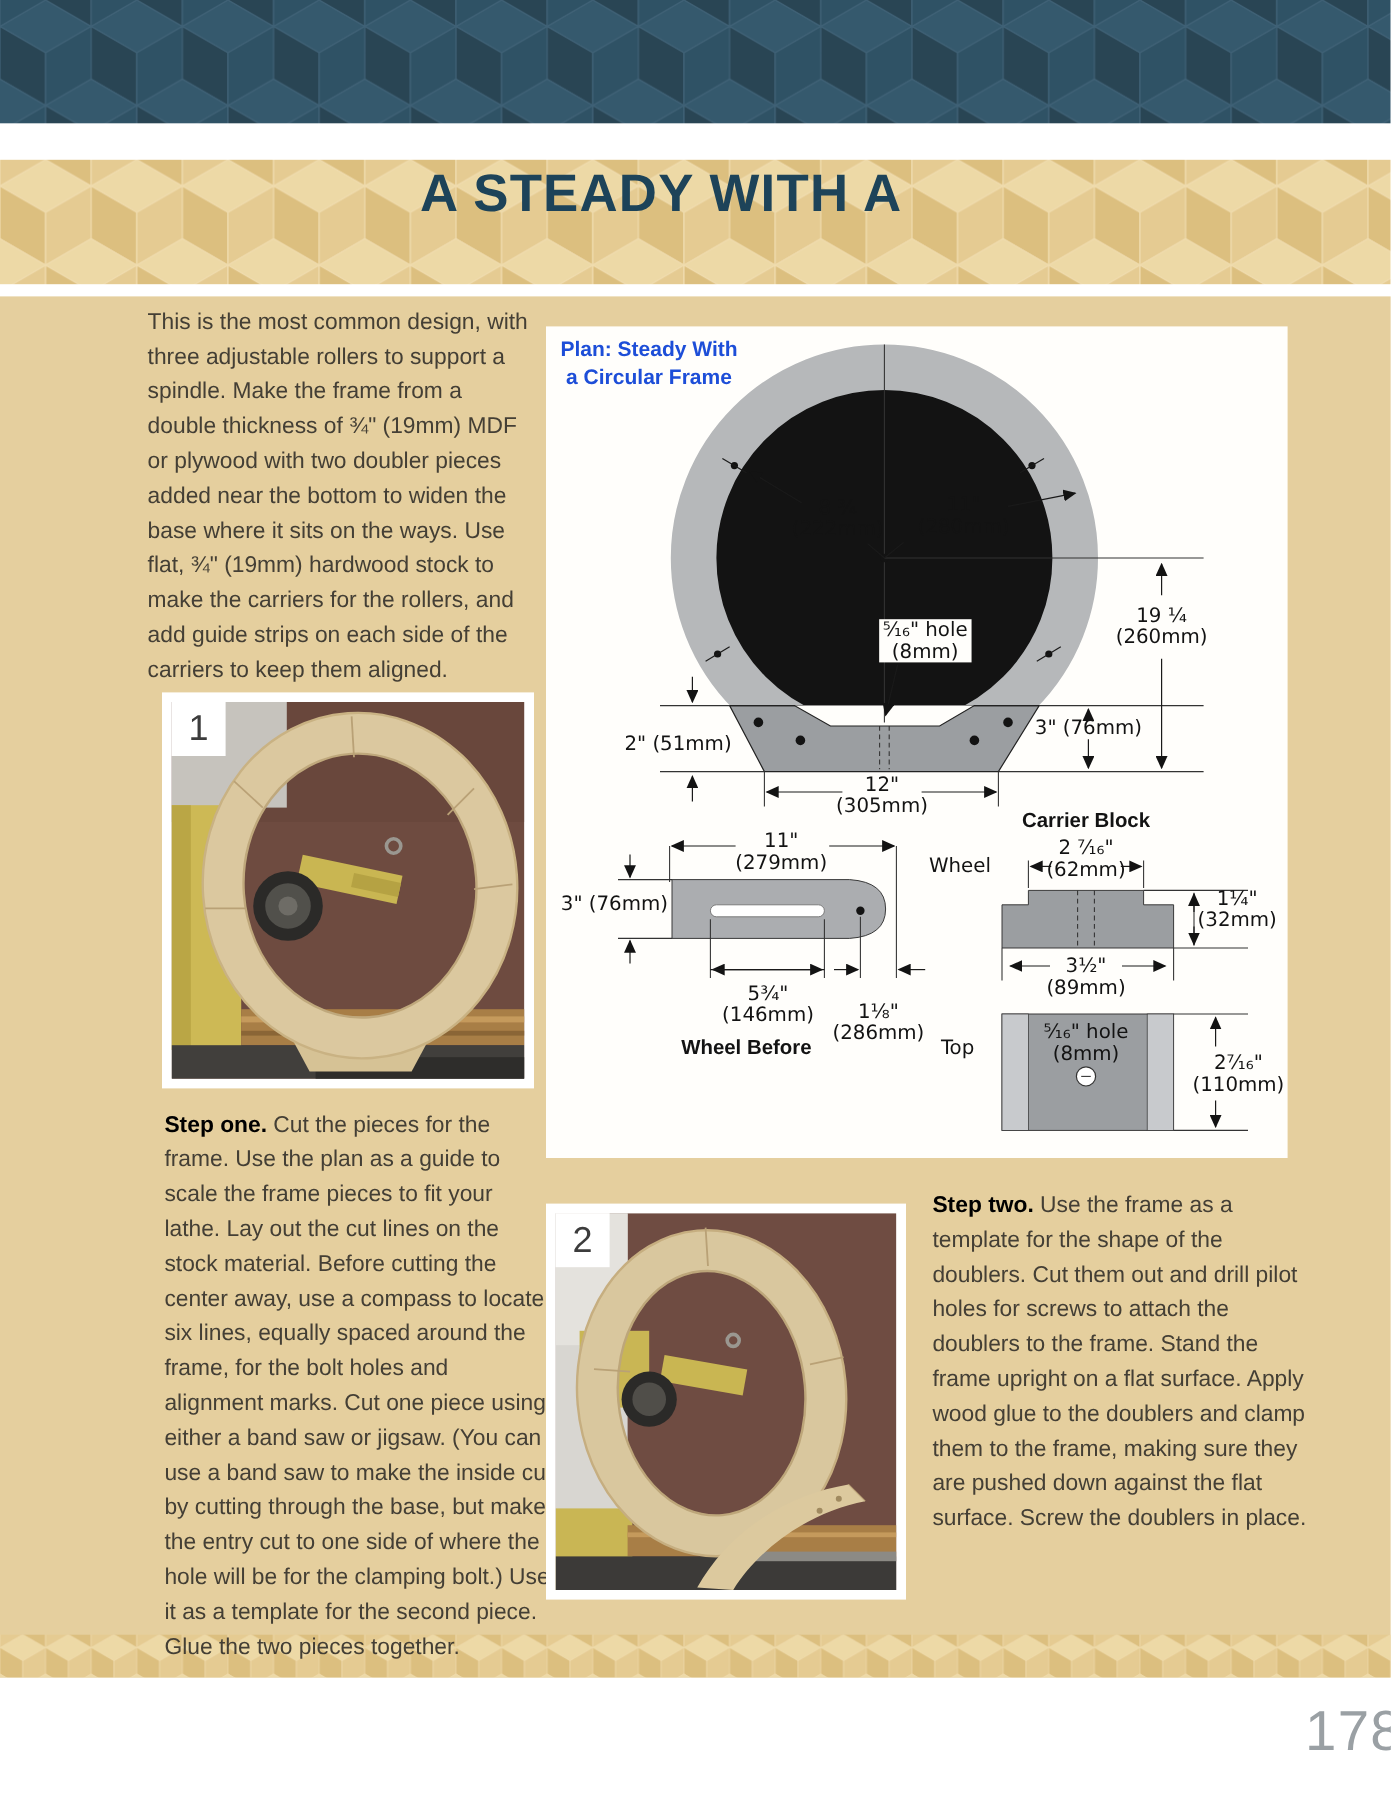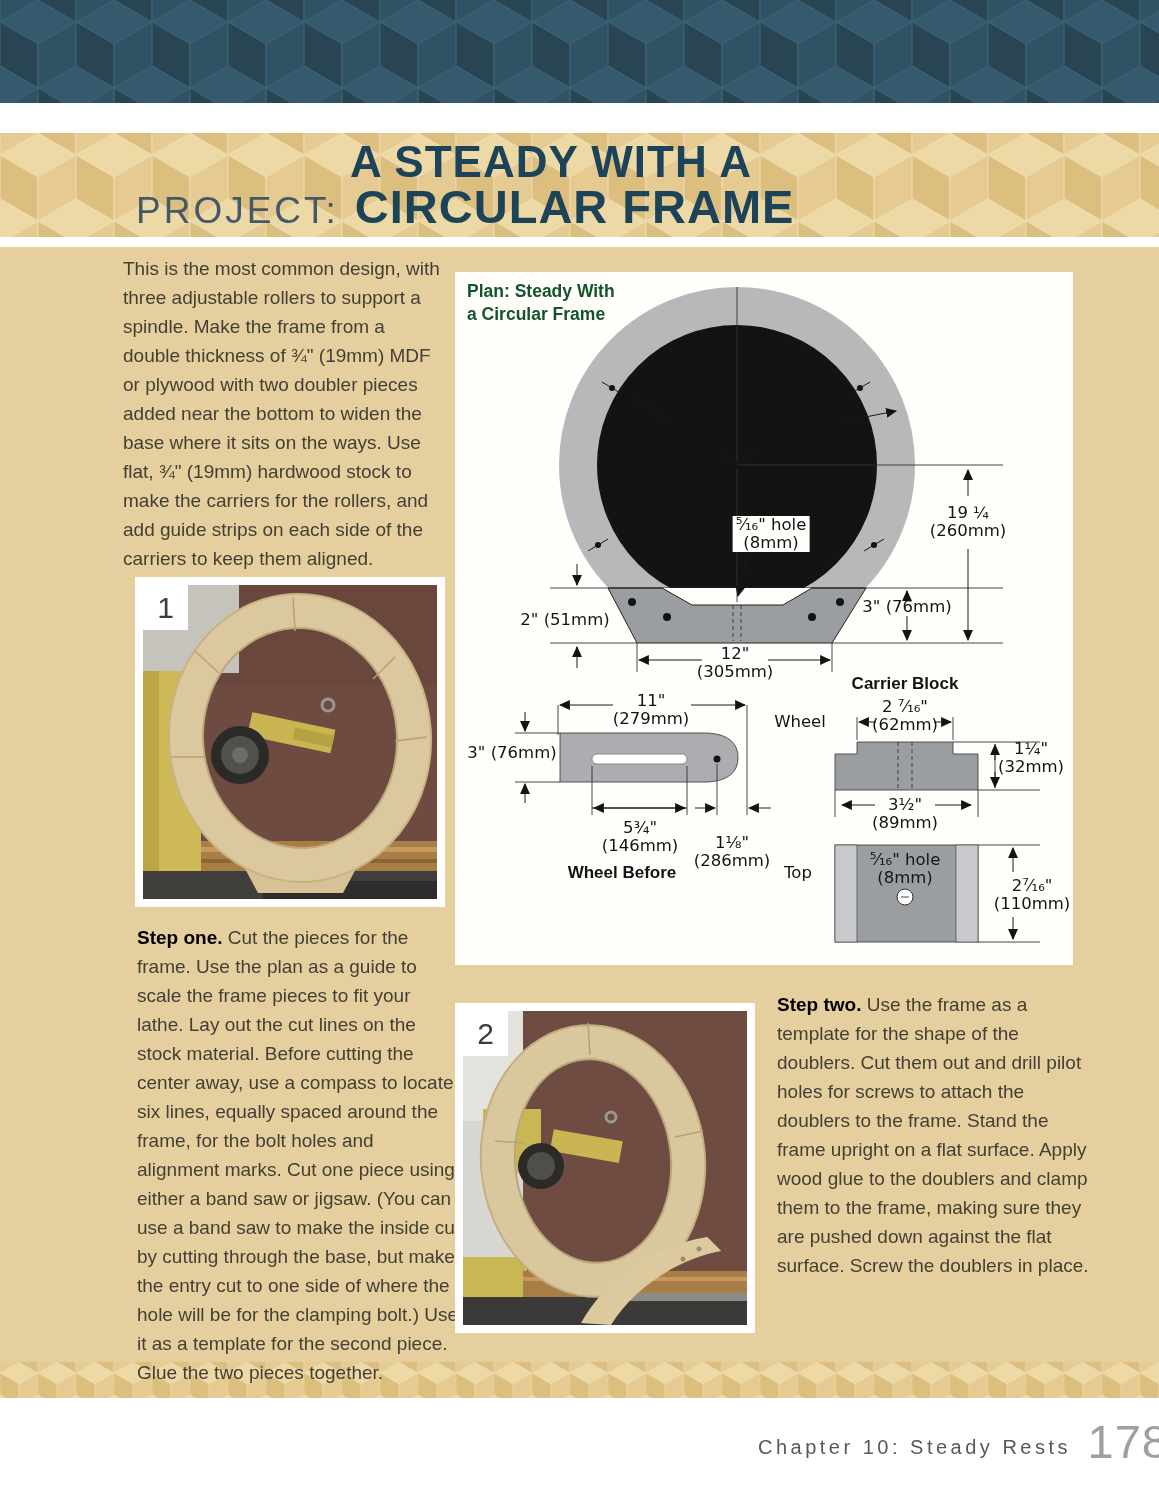--- a/index.html
+++ b/index.html
@@ -25,22 +25,22 @@
   
   .para{position:absolute;font-size:19px;line-height:29px;color:#443f35;margin:0;}
   .para b{color:#000000;}
   .intro{left:123px;top:254px;width:320px;}
   .step1{left:137px;top:923px;width:324px;}
   .step2{left:777px;top:990px;width:318px;}
 
   
   .panel{position:absolute;left:455px;top:272px;width:618px;height:693px;background:#fffefb;}
   .plansvg{position:absolute;left:0;top:0;width:618px;height:693px;}
-  .ptitle{position:absolute;left:12px;top:8px;font-size:17.5px;font-weight:bold;color:#14532d;
-          white-space:pre-line;line-height:23px;z-index:2;}
+  .ptitle{position:absolute;left:12px;top:8px;font-size:17.5px;font-weight:bold;color:#1d4ed8;
+          white-space:pre-line;line-height:23px;z-index:2;text-align:center;}
   .dim{position:absolute;transform:translate(-50%,-50%);text-align:center;
        font-size:16.5px;line-height:18px;color:#131313;white-space:pre-line;
        font-family:"DejaVu Sans",sans-serif;z-index:2;}
   .dimb{font-weight:bold;font-family:"Liberation Sans",sans-serif;font-size:17px;}
   .bgw{background:#fffefb;padding:0 3px;}
   .plansvg line{stroke:#1a1a1a;stroke-width:1;}
   .plansvg line.ref{stroke:#333;stroke-width:0.9;}
   .plansvg line.dash{stroke-dasharray:4 3;}
   .plansvg circle{fill:#131313;}
   .plansvg circle.holew{fill:#fff;stroke:#333;stroke-width:1;}
@@ -105,24 +105,20 @@
             <polygon points="-38,-44 0,-22 0,22 -38,0" fill="#dcbf7f" stroke="#f0dcae" stroke-width="1"></polygon>
             <polygon points="0,-22 38,-44 38,0 0,22" fill="#e5cb92" stroke="#f0dcae" stroke-width="1"></polygon>
             <polygon points="76,-66 114,-44 76,-22 38,-44" fill="#edd9a6" stroke="#f0dcae" stroke-width="1"></polygon>
             <polygon points="38,-44 76,-22 76,22 38,0" fill="#dcbf7f" stroke="#f0dcae" stroke-width="1"></polygon>
             <polygon points="76,-22 114,-44 114,0 76,22" fill="#e5cb92" stroke="#f0dcae" stroke-width="1"></polygon>
           </pattern>
         </defs>
         <rect width="100%" height="100%" fill="url(#pt)"></rect>
       </svg>
     <div class="t1">A STEADY WITH A</div>
-    <div class="t2row">
-      <span class="tpre">PROJECT:</span>
-      <span class="t2">CIRCULAR FRAME</span>
-    </div>
   </div>
 
   <div class="bodybg">
     <svg class="bstrip" id="svg-tan2">
         <defs>
           <pattern id="pt2" width="76" height="132" patternUnits="userSpaceOnUse" patternTransform="scale(0.5)">
             <rect width="76" height="132" fill="#e2c88f"></rect>
             <polygon points="38,0 76,22 38,44 0,22" fill="#edd9a6" stroke="#f0dcae" stroke-width="1"></polygon>
             <polygon points="0,22 38,44 38,88 0,66" fill="#dcbf7f" stroke="#f0dcae" stroke-width="1"></polygon>
             <polygon points="38,44 76,22 76,66 38,88" fill="#e5cb92" stroke="#f0dcae" stroke-width="1"></polygon>
@@ -362,15 +358,14 @@
       <path d="M118,312 C146,262 196,234 244,226 L258,240 C214,248 170,278 148,314 Z" fill="#dcc99e"></path>
       <path d="M244,226 L258,240" stroke="#c3ab7e" fill="none"></path>
       <circle cx="236" cy="238" r="2.5" fill="#a08a60"></circle>
       <circle cx="220" cy="248" r="2.5" fill="#a08a60"></circle>
     </svg>
     <div class="plate">2</div>
   </div>
 
   <p class="para step2"><b>Step two.</b><span> Use the frame as a template for the shape of the doublers. Cut them out and drill pilot holes for screws to attach the doublers to the frame. Stand the frame upright on a flat surface. Apply wood glue to the doublers and clamp them to the frame, making sure they are pushed down against the flat surface. Screw the doublers in place.</span></p>
 
-  <div class="footer-chapter">Chapter 10: Steady Rests</div>
   <div class="footer-page">178</div>
 </div>
 
 </body></html>

